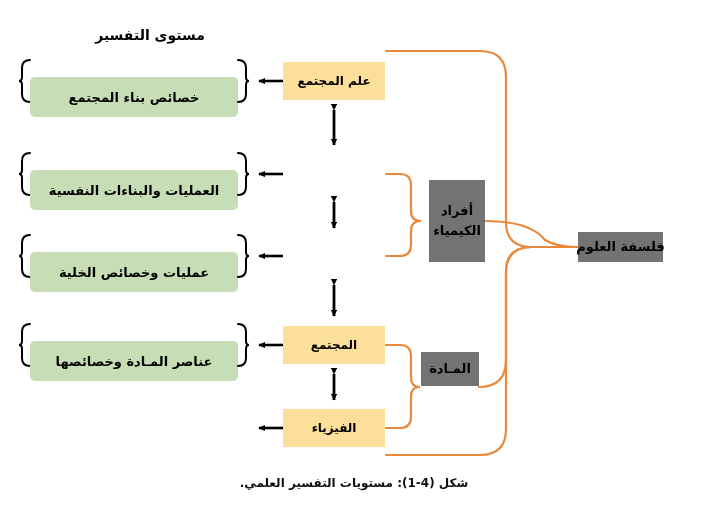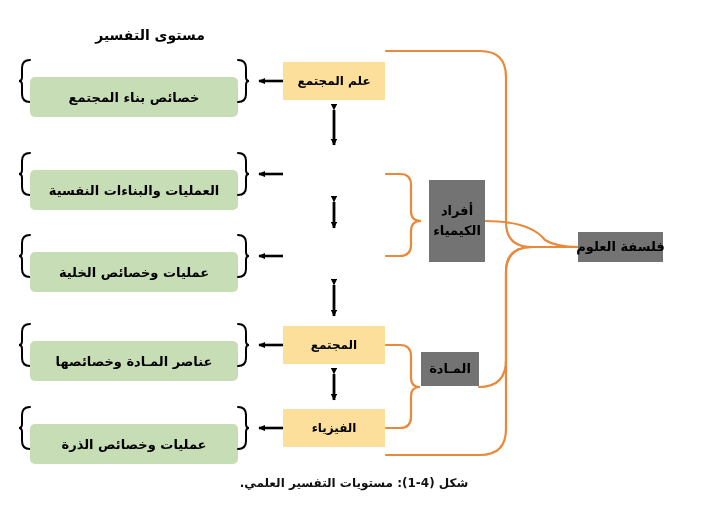--- a/index.html
+++ b/index.html
@@ -194,31 +194,20 @@
       <path d="M12,2 Q4,2 4,10 L4,19 Q4,23 1,23 Q4,23 4,27 L4,36 Q4,44 12,44" stroke="#000" stroke-width="2" fill="none" stroke-linecap="round"></path>
     </svg>
     <div class="green-box">
       <span>عناصر المـادة وخصائصها</span>
     </div>
     <svg class="brace-r" viewBox="0 0 14 46">
       <path d="M2,2 Q10,2 10,10 L10,19 Q10,23 13,23 Q10,23 10,27 L10,36 Q10,44 2,44" stroke="#000" stroke-width="2" fill="none" stroke-linecap="round"></path>
     </svg>
   </div>
 
-  <div class="green-wrap" style="top:408px">
-    <svg class="brace-l" viewBox="0 0 14 46">
-      <path d="M12,2 Q4,2 4,10 L4,19 Q4,23 1,23 Q4,23 4,27 L4,36 Q4,44 12,44" stroke="#000" stroke-width="2" fill="none" stroke-linecap="round"></path>
-    </svg>
-    <div class="green-box">
-      <span>عمليات وخصائص الذرة</span>
-    </div>
-    <svg class="brace-r" viewBox="0 0 14 46">
-      <path d="M2,2 Q10,2 10,10 L10,19 Q10,23 13,23 Q10,23 10,27 L10,36 Q10,44 2,44" stroke="#000" stroke-width="2" fill="none" stroke-linecap="round"></path>
-    </svg>
-  </div>
 
   <div class="yellow-box" style="top:62px">
     <span>علم المجتمع</span>
   </div>
   <div class="yellow-box" style="top:326px">
     <span>المجتمع</span>
   </div>
   <div class="yellow-box" style="top:409px">
     <span>الفيزياء</span>
   </div>

